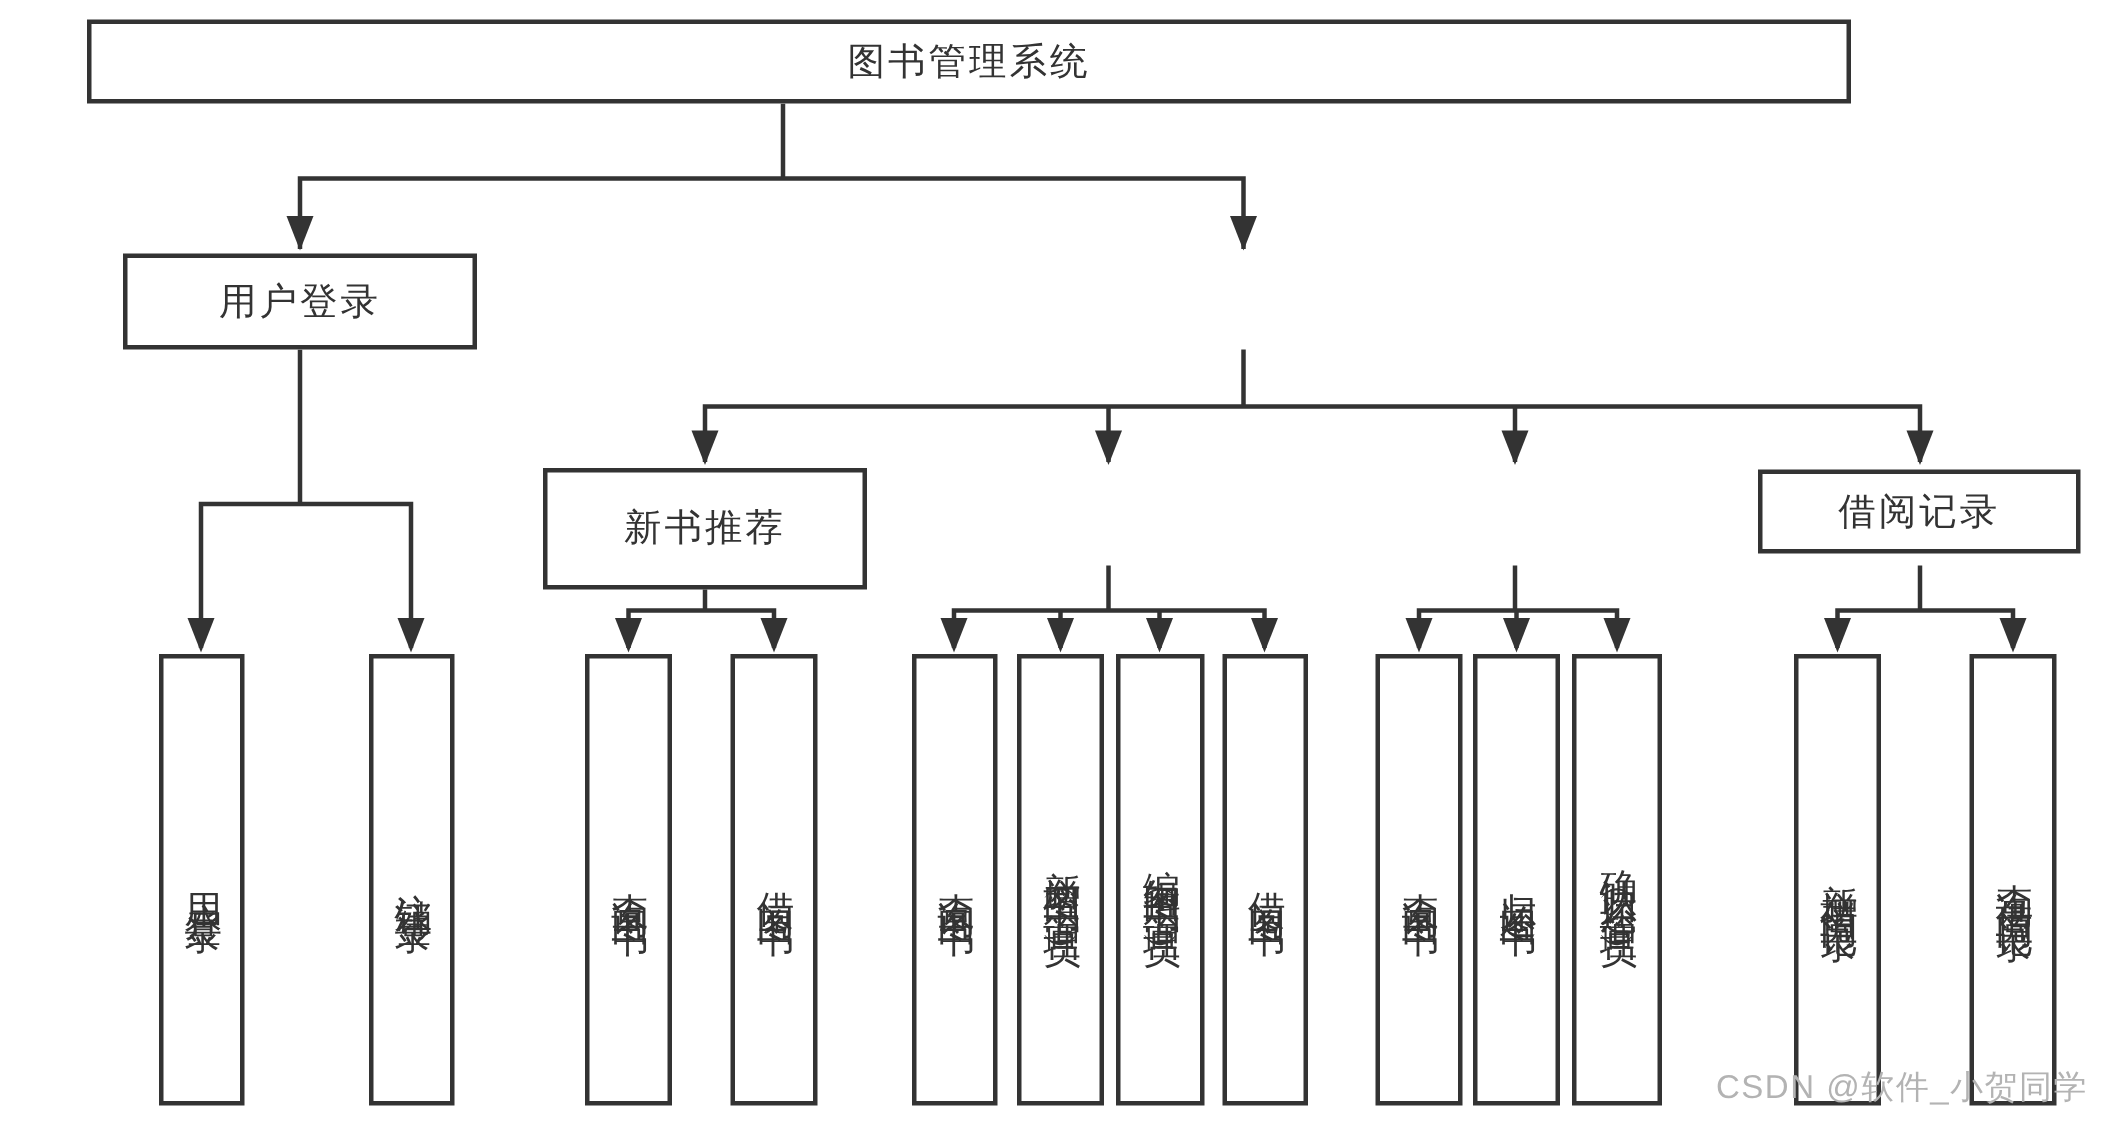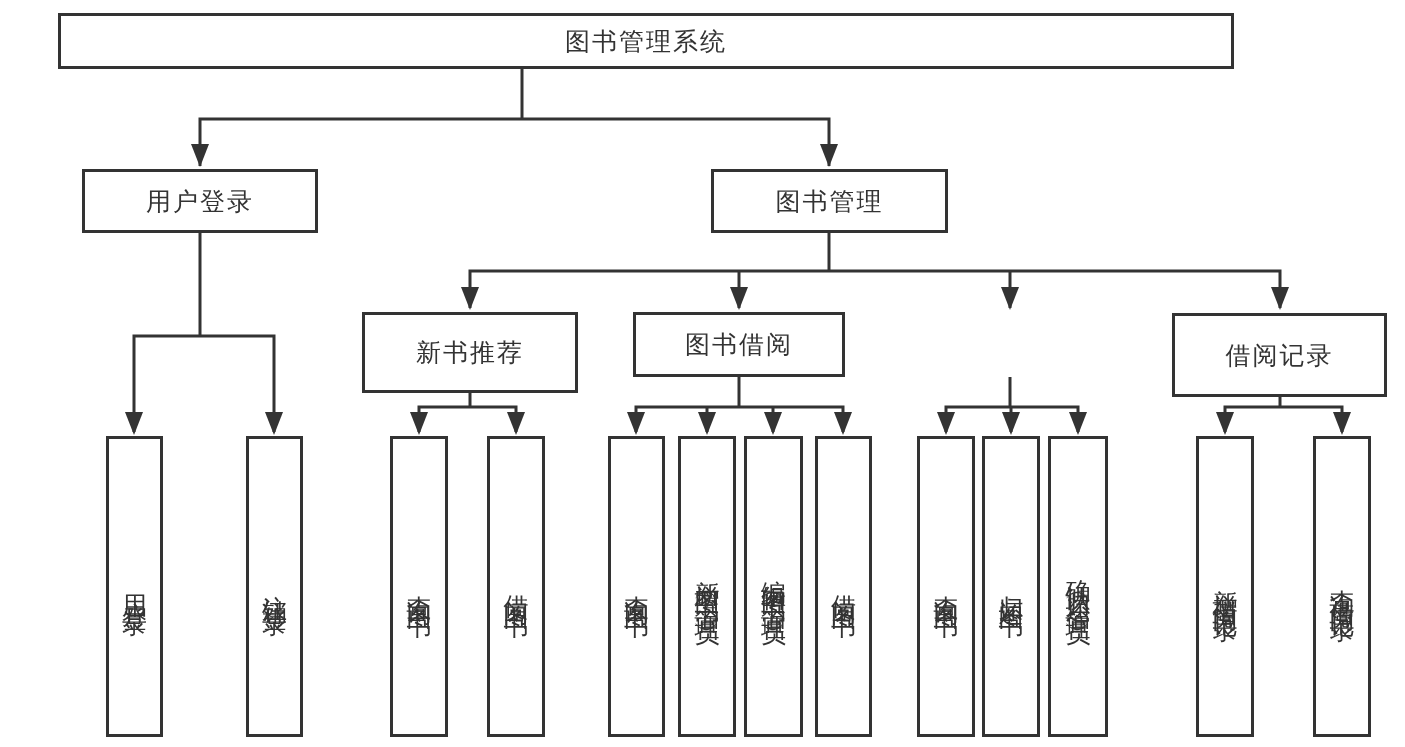--- a/index.html
+++ b/index.html
@@ -25,21 +25,21 @@
     writing-mode:vertical-rl;
     font-size:25px;letter-spacing:6px;line-height:1;
   }
   
   #n-root        {left:22px;  top:13px;  width:1176px; height:56px;margin-left:36px;}
   #n-user-login  {left:82px;  top:169px; width:236px;  height:64px;}
   #n-book-mgmt   {left:711px; top:169px; width:237px;  height:64px;}
   #n-new-rec     {left:362px; top:312px; width:216px;  height:81px;}
   #n-book-borrow {left:633px; top:312px; width:212px;  height:65px;}
   #n-cur-borrow  {left:902px; top:313px; width:216px;  height:64px;}
-  #n-borrow-rec  {left:1172px;top:313px; width:215px;  height:84px;}
+  #n-borrow-rec  {left:1172px;top:313px; width:215px;  height:56px;}
   
   .leaf{top:436px;height:301px;}
   #n-login   {left:106px;  width:57px;}
   #n-logout  {left:246px;  width:57px;}
   #n-nbr-q   {left:390px;  width:58px;}
   #n-nbr-b   {left:487px;  width:58px;}
   #n-bb-q    {left:608px;  width:57px;}
   #n-bb-add  {left:678px;  width:58px;}
   #n-bb-edit {left:744px;  width:59px;}
   #n-bb-b    {left:815px;  width:57px;}
@@ -99,29 +99,23 @@
       <polygon points="1333,412 1351,412 1342,435" fill="#333333"></polygon>
     </svg>
 
   <div class="node h" id="n-root">
     <span class="label">图书管理系统</span>
   </div>
 
   <div class="node h" id="n-user-login">
     <span class="label">用户登录</span>
   </div>
-  <div class="node h" id="n-book-mgmt">
-    <span class="label">图书管理</span>
-  </div>
 
   <div class="node h" id="n-new-rec">
     <span class="label">新书推荐</span>
-  </div>
-  <div class="node h" id="n-book-borrow">
-    <span class="label">图书借阅</span>
   </div>
   <div class="node h" id="n-borrow-rec">
     <span class="label">借阅记录</span>
   </div>
 
   <div class="node v leaf" id="n-login">
     <span class="label">用户登录</span>
   </div>
   <div class="node v leaf" id="n-logout">
     <span class="label">注销登录</span>
@@ -157,13 +151,14 @@
     <span class="label">确认归还（管理员）</span>
   </div>
 
   <div class="node v leaf" id="n-br-add">
     <span class="label">新增借阅记录</span>
   </div>
   <div class="node v leaf" id="n-br-q">
     <span class="label">查询借阅记录</span>
   </div>
 
+  <div class="watermark">CSDN @软件_小贺同学</div>
 </div>
 
 </body></html>

